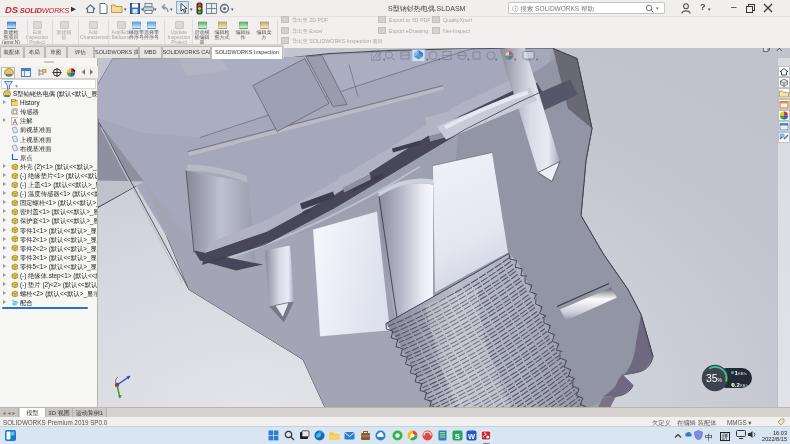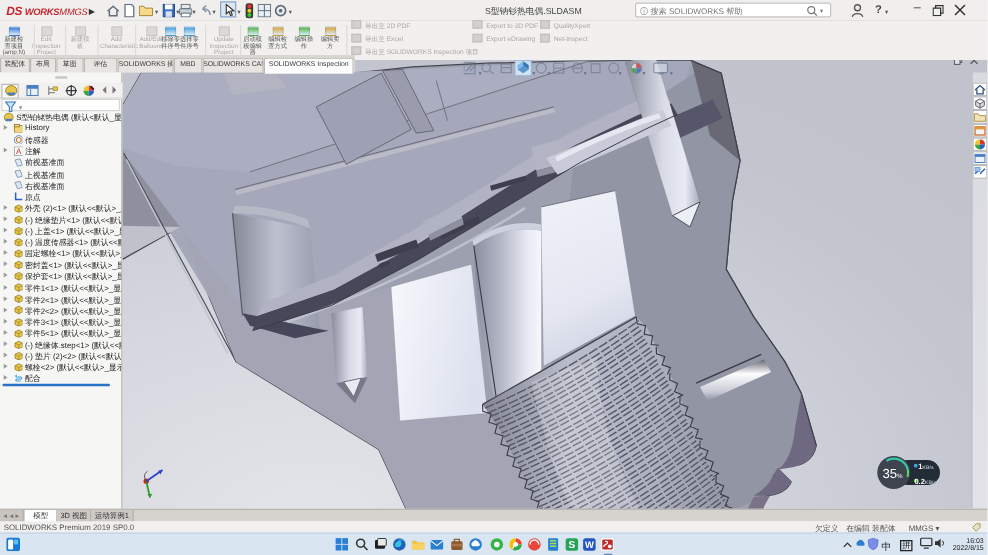--- a/index.html
+++ b/index.html
@@ -341,21 +341,21 @@
     <circle cx="15" cy="15" r="13.2" fill="#3d4450"></circle>
     <path d="M9.2,5.6 A11.4,11.4 0 0 1 26.2,12.5" stroke="#35c8a8" stroke-width="1.7" fill="none"></path>
     <path d="M26.2,12.5 A11.4,11.4 0 0 1 26,18.5" stroke="#58d858" stroke-width="1.7" fill="none"></path>
     <text x="14" y="19" font-size="10.5" fill="#ffffff" text-anchor="middle" font-family="Liberation Sans">35<tspan font-size="5">%</tspan></text>
     <circle cx="32.5" cy="9.5" r="1.5" fill="#38a8e8"></circle>
     <text x="47" y="12" font-size="6" fill="#ffffff" text-anchor="end" font-family="Liberation Sans" font-weight="bold">1<tspan font-size="4" fill="#aab4c0">KB/s</tspan></text>
     <circle cx="32.5" cy="21.5" r="1.5" fill="#48c838"></circle>
     <text x="49" y="24" font-size="6" fill="#ffffff" text-anchor="end" font-family="Liberation Sans" font-weight="bold">0.2<tspan font-size="4" fill="#aab4c0">KB/s</tspan></text>
   </svg>
   <div id="titlebar">
-    <span id="logo"><span class="ds">DS</span> <span style="font-style:italic;">WORKS</span><span style="font-weight:normal;font-style:italic;">MMGS</span></span>
+    <span id="logo"><span class="ds">DS</span> <span style="font-style:italic;">SOLID</span><span style="font-weight:normal;font-style:italic;">WORKS</span></span>
     <span id="title-text">S型钠钐热电偶.SLDASM</span>
 
   <span style="position:absolute;left:71px;top:4.5px;font-size:6.5px;color:#333;">▶</span>
   <svg style="position:absolute;left:85px;top:3px;" width="11" height="11">
         <path d="M1,6 L5.5,2 L10,6 M2.5,5.5 L2.5,9.5 L8.5,9.5 L8.5,5.5" stroke="#5f6e7e" stroke-width="1.2" fill="none"></path>
       </svg>
   <svg style="position:absolute;left:99px;top:3px;" width="9" height="11">
         <path d="M1,0.5 L6,0.5 L8,2.5 L8,10.5 L1,10.5 Z" fill="#fff" stroke="#5f6e7e" stroke-width="1"></path>
       </svg>
   <svg style="position:absolute;left:111px;top:3px;" width="12" height="11">

